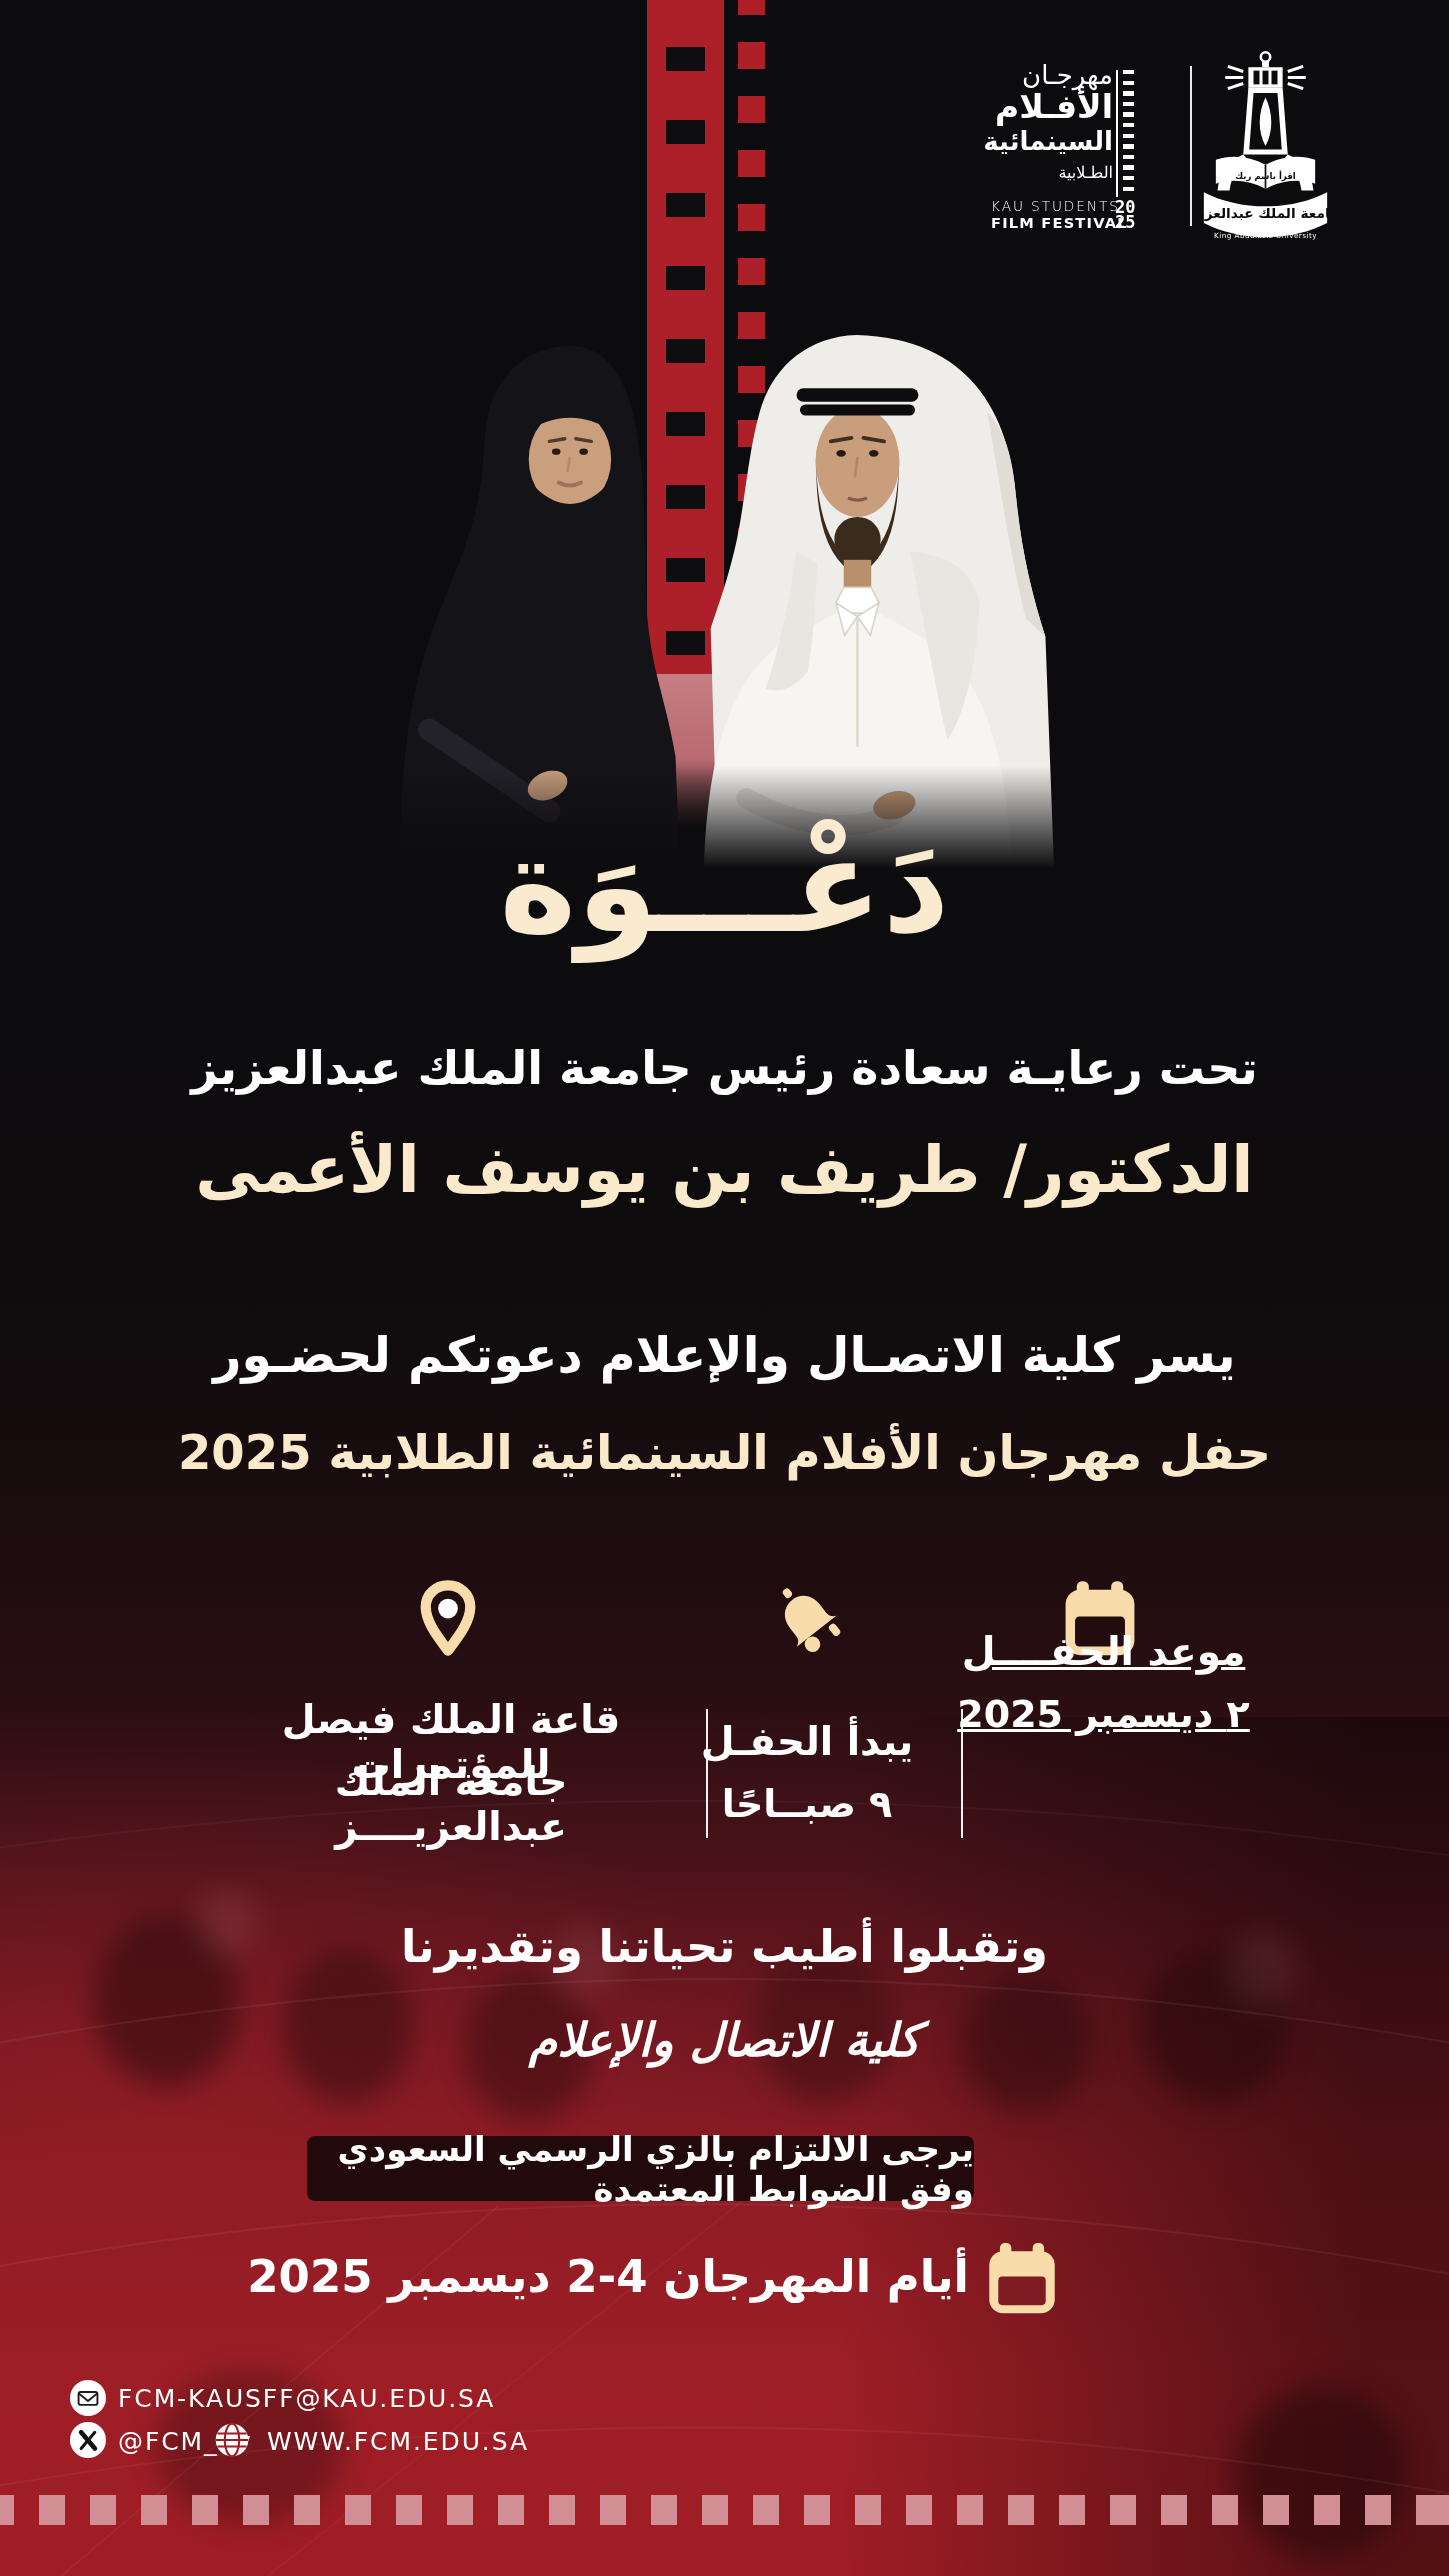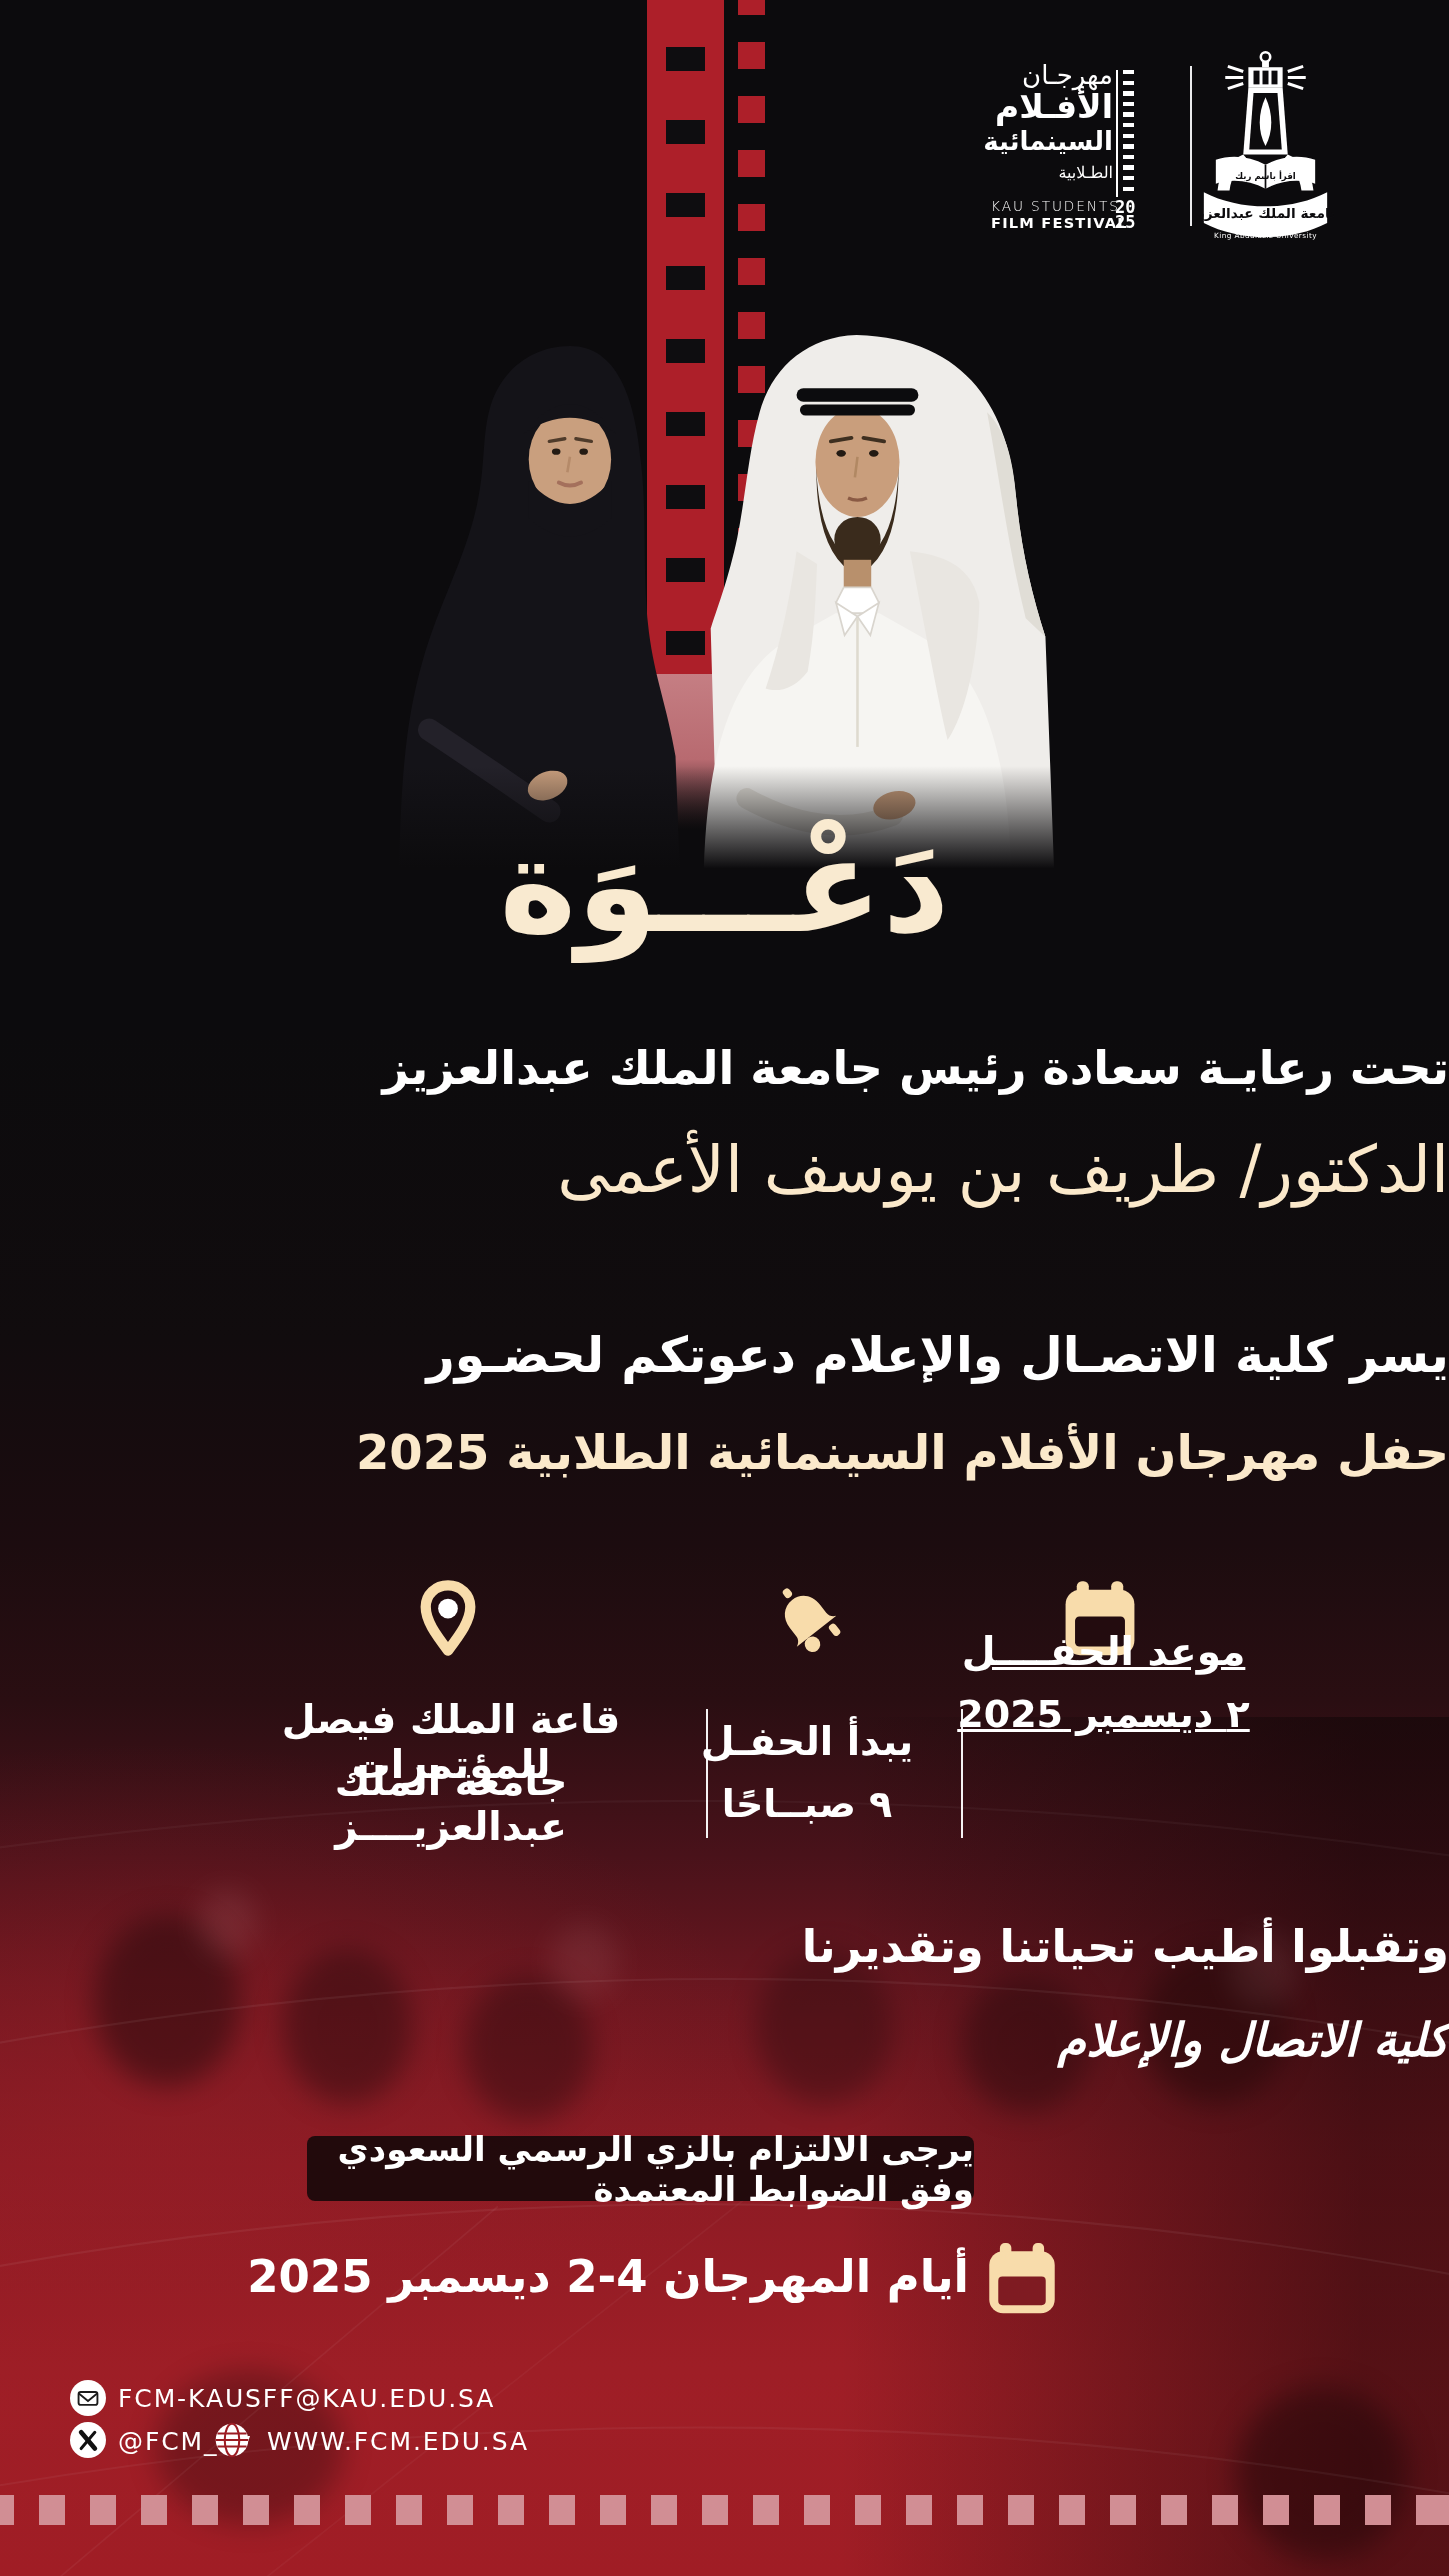--- a/index.html
+++ b/index.html
@@ -34,23 +34,23 @@
   .fest-strip{left:1116px;top:70px;width:19px;height:127px;border-left:2.6px solid #fff;}
   .fest-strip .dashes{margin-left:5.2px;width:11px;height:127px;
     background:repeating-linear-gradient(180deg,#fff 0 4.3px,transparent 4.3px 10.6px);}
   .fest-year{left:1115px;top:200px;width:26px;color:#fff;
     font-family:"DejaVu Sans Mono",monospace;font-size:17px;font-weight:700;line-height:14.6px;}
   .logo-sep{left:1190px;top:66px;width:2.1px;height:160px;background:#fff;opacity:.92;}
   
   .daawa{left:0;top:809px;width:1449px;text-align:center;color:#f9ead0;
     font-size:131px;font-weight:700;direction:rtl;}
   
-  .t-center{left:0;width:1449px;direction:rtl;color:#fff;}
+  .t-center{left:0;width:1449px;text-align:center;direction:rtl;color:#fff;}
   .patronage{top:1041px;font-size:46px;font-weight:700;}
-  .name{top:1132px;font-size:65px;font-weight:400;color:#fbe9cb;}
+  .name{top:1132px;font-size:65px;font-weight:700;color:#fbe9cb;}
   .invite1{top:1327px;font-size:49px;font-weight:700;}
   .invite2{top:1424px;font-size:48px;font-weight:700;color:#fbe9cb;}
   
   .col{position:absolute;direction:rtl;text-align:center;color:#fff;font-weight:700;}
   .col .r1{height:69px;display:flex;align-items:center;justify-content:center;font-size:39px;}
   .col .r2{height:55px;display:flex;align-items:center;justify-content:center;font-size:38px;}
   .divider{width:2.1px;height:129px;background:#fff;opacity:.95;}
   
   .regards1{top:1920px;font-size:45px;font-weight:700;}
   .regards2{top:2013px;font-size:46px;font-weight:700;font-style:italic;}

